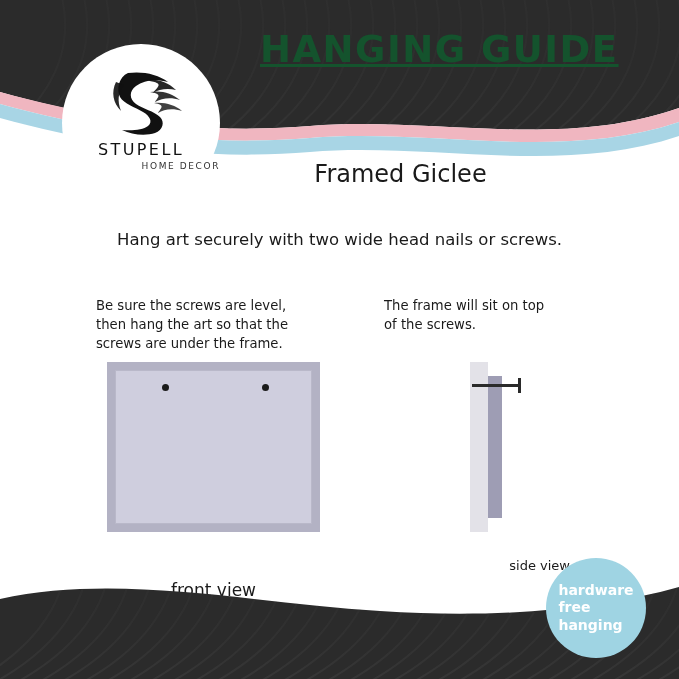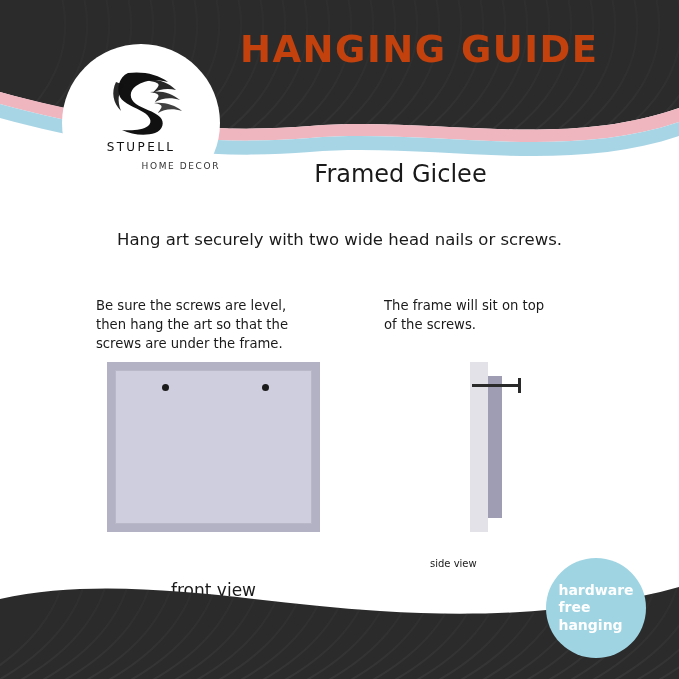--- a/index.html
+++ b/index.html
@@ -23,27 +23,28 @@
     overflow:hidden;
   }
   .band-bottom{
     position:absolute;left:0;bottom:0;width:679px;height:120px;
     overflow:hidden;
   }
 
   
   .hdr-title{
     position:absolute;
-    left:240px;top:28px;
+    left:260px;top:28px;
     font-family:"DejaVu Sans", sans-serif;
     font-size:37px;
     font-weight:bold;
     letter-spacing:1.5px;
-    color:#c2410c;
+    color:#14532d;
     white-space:nowrap;
+    text-decoration:underline;
   }
 
   
   .logo-circle{
     position:absolute;
     left:62px;top:44px;
     width:158px;height:158px;
     border-radius:50%;
     background:#ffffff;
     z-index:5;
@@ -52,21 +53,21 @@
     position:absolute;
     left:50%;top:26px;
     transform:translateX(-50%);
     width:86px;height:66px;
   }
   .logo-name{
     position:absolute;
     left:0;right:0;top:96px;
     text-align:center;
     font-family:"DejaVu Sans", sans-serif;
-    font-size:12px;
+    font-size:16px;
     letter-spacing:2.4px;
     color:#111111;
   }
   .logo-sub{
     position:absolute;
     left:0;right:0;top:117px;
     text-align:right;
     font-family:"DejaVu Sans", sans-serif;
     font-size:9px;
     letter-spacing:1.6px;
@@ -168,22 +169,22 @@
     background:#2a2a2a;
   }
   .screw-head{
     position:absolute;left:74px;top:16px;
     width:3px;height:15px;
     background:#2a2a2a;
   }
   .lbl-side{
     position:absolute;
     left:430px;top:558px;width:140px;
-    text-align:left;
-    font-size:10px;
+    text-align:right;
+    font-size:13px;
     color:#1a1a1a;
   }
 
   
   .badge{
     position:absolute;
     left:546px;top:558px;
     width:100px;height:100px;
     border-radius:50%;
     background:#9fd4e3;

